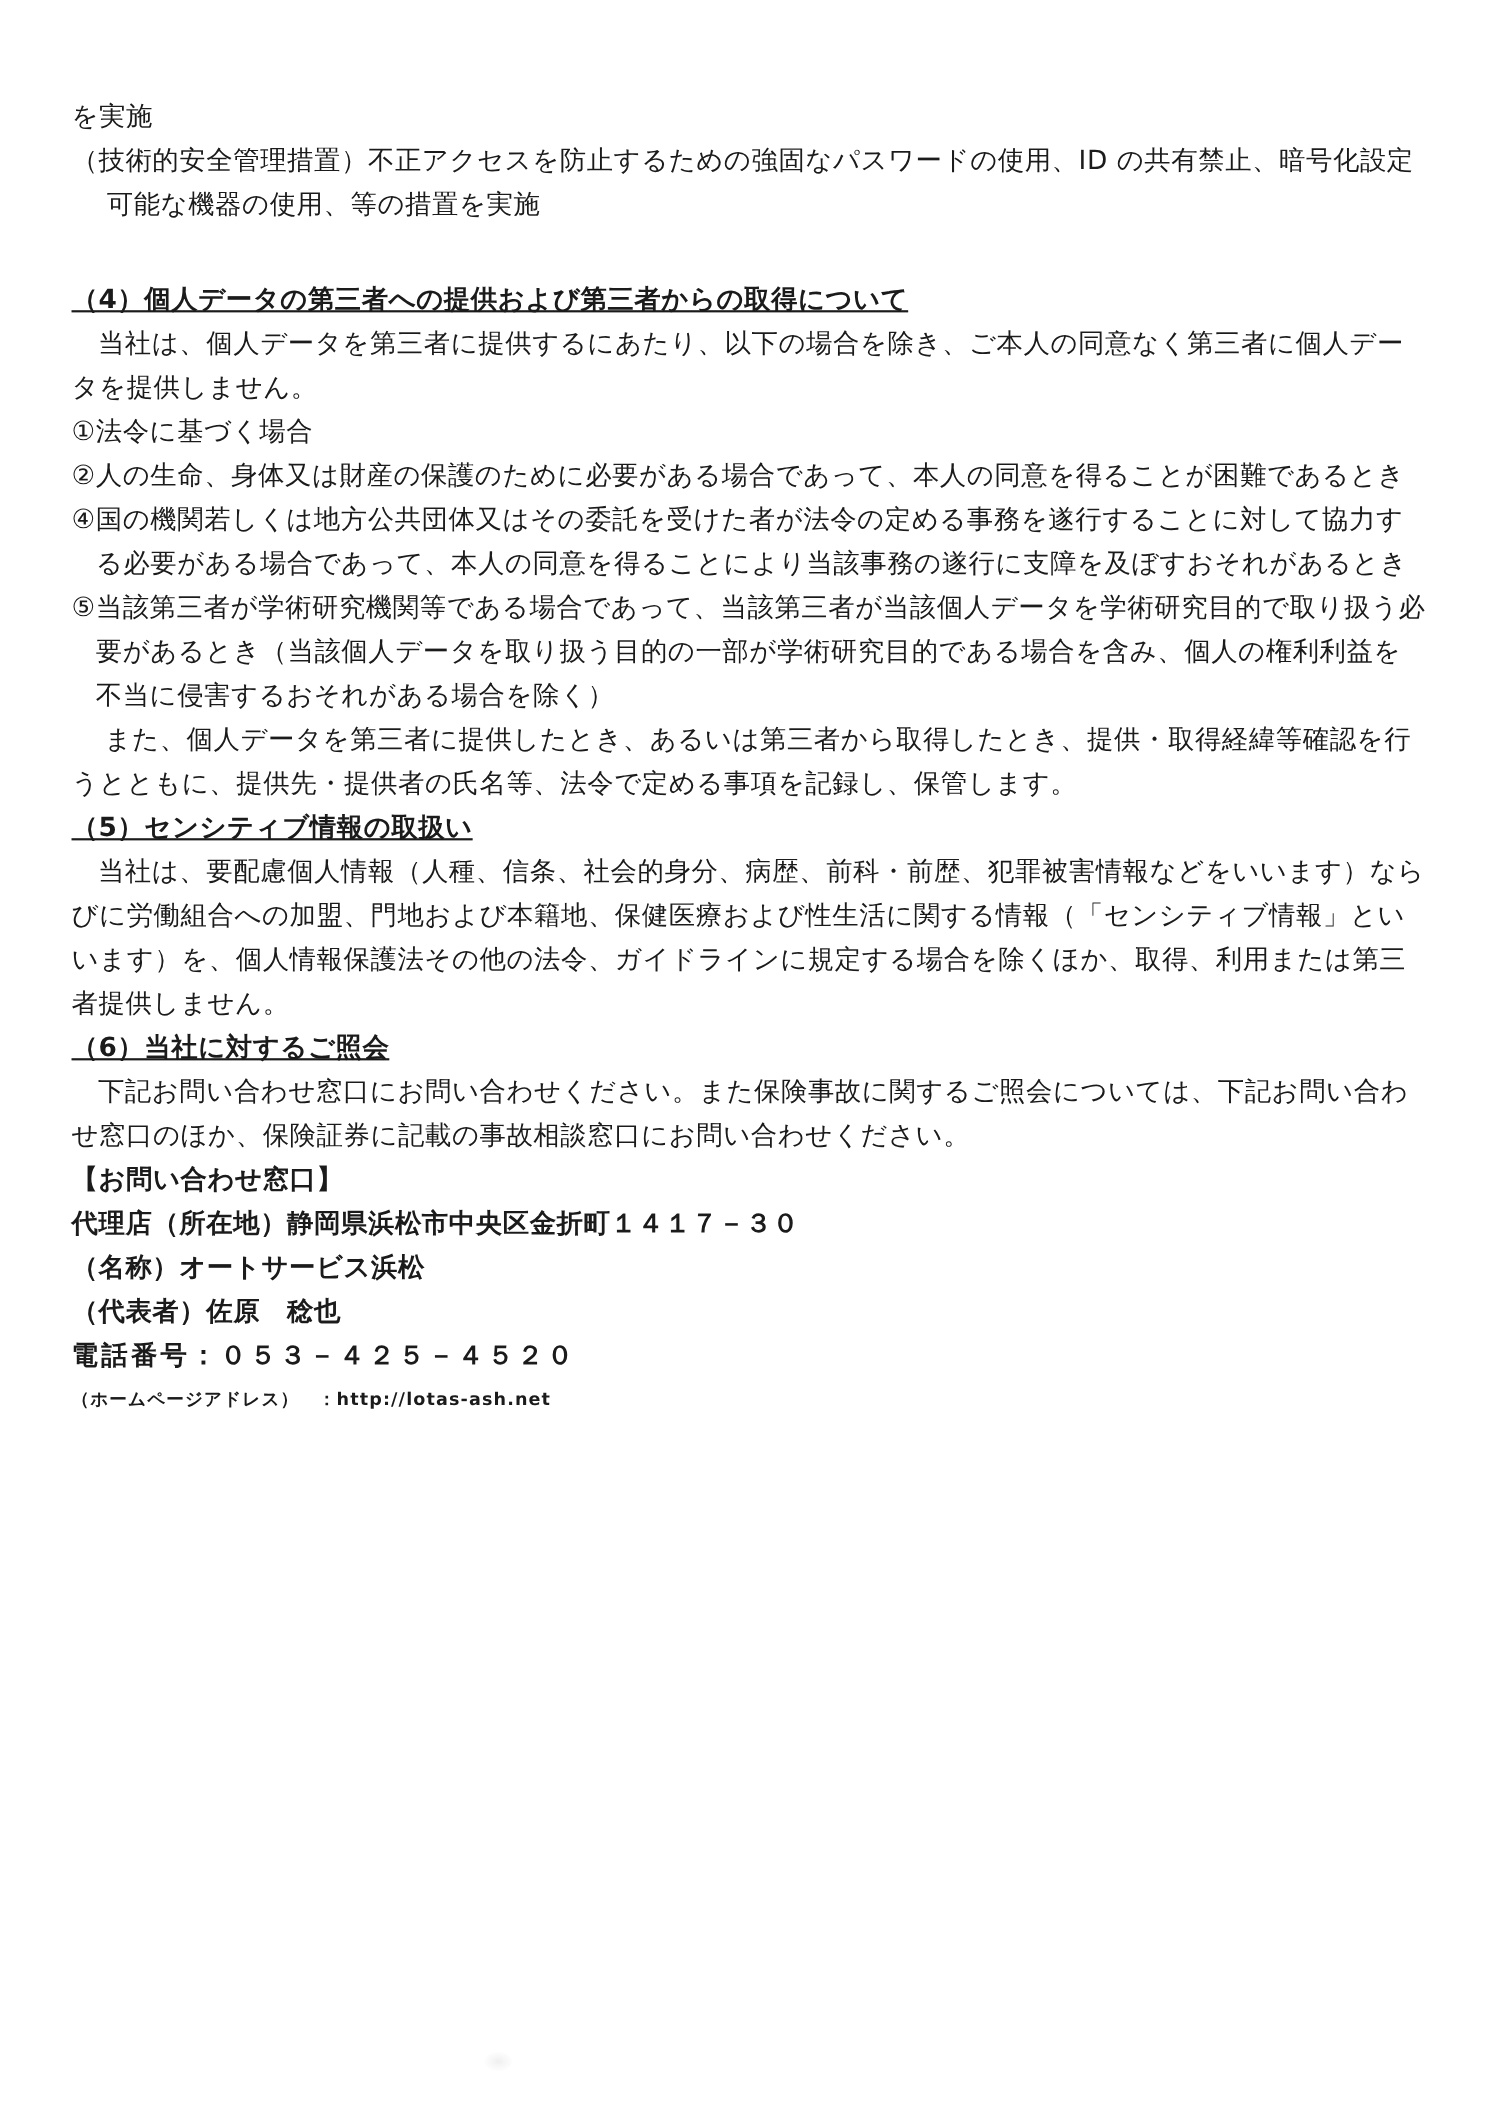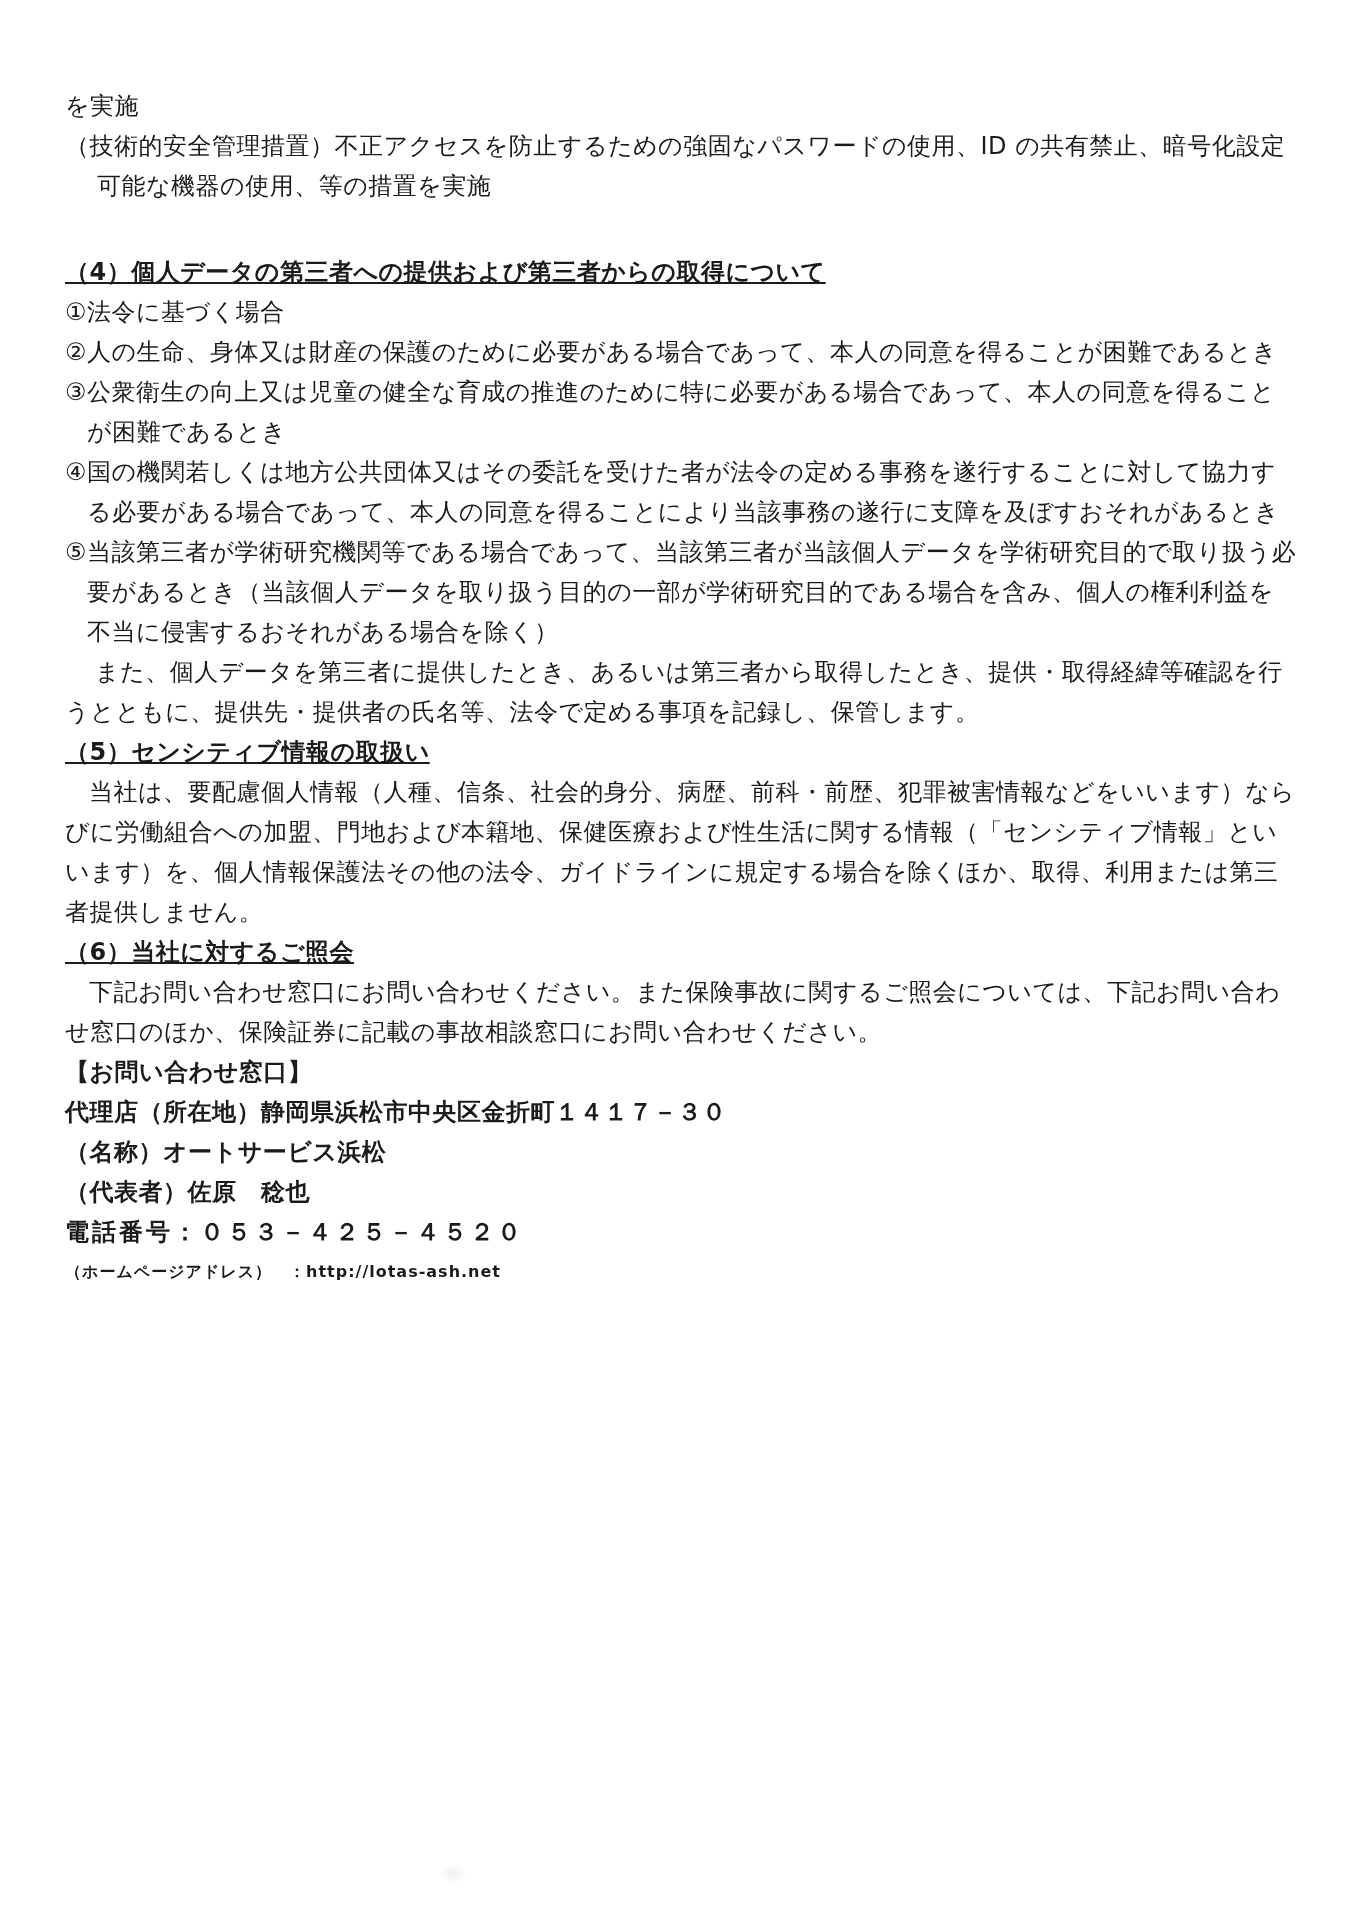--- a/index.html
+++ b/index.html
@@ -100,25 +100,25 @@
 <body>
 
 <div class="page">
 
   <p class="intro-tail">を実施</p>
 
   <p class="hanging">（技術的安全管理措置）不正アクセスを防止するための強固なパスワードの使用、ID の共有禁止、暗号化設定可能な機器の使用、等の措置を実施</p>
 
   <p class="sec-heading first">（4）個人データの第三者への提供および第三者からの取得について</p>
 
+  <p class="para hanging-none">当社は、個人データを第三者に提供するにあたり、以下の場合を除き、ご本人の同意なく第三者に個人データを提供しません。</p>
 
   <div>
     <p class="num-item">①法令に基づく場合</p>
     <p class="num-item">②人の生命、身体又は財産の保護のために必要がある場合であって、本人の同意を得ることが困難であるとき</p>
-    <p class="num-item">③公衆衛生の向上又は児童の健全な育成の推進のために特に必要がある場合であって、本人の同意を得ることが困難であるとき</p>
     <p class="num-item">④国の機関若しくは地方公共団体又はその委託を受けた者が法令の定める事務を遂行することに対して協力する必要がある場合であって、本人の同意を得ることにより当該事務の遂行に支障を及ぼすおそれがあるとき</p>
     <p class="num-item">⑤当該第三者が学術研究機関等である場合であって、当該第三者が当該個人データを学術研究目的で取り扱う必要があるとき（当該個人データを取り扱う目的の一部が学術研究目的である場合を含み、個人の権利利益を不当に侵害するおそれがある場合を除く）</p>
   </div>
 
   <p class="note-para">また、個人データを第三者に提供したとき、あるいは第三者から取得したとき、提供・取得経緯等確認を行うとともに、提供先・提供者の氏名等、法令で定める事項を記録し、保管します。</p>
 
   <p class="sec-heading">（5）センシティブ情報の取扱い</p>
 
   <p class="para">当社は、要配慮個人情報（人種、信条、社会的身分、病歴、前科・前歴、犯罪被害情報などをいいます）ならびに労働組合への加盟、門地および本籍地、保健医療および性生活に関する情報（「センシティブ情報」といいます）を、個人情報保護法その他の法令、ガイドラインに規定する場合を除くほか、取得、利用または第三者提供しません。</p>
 

